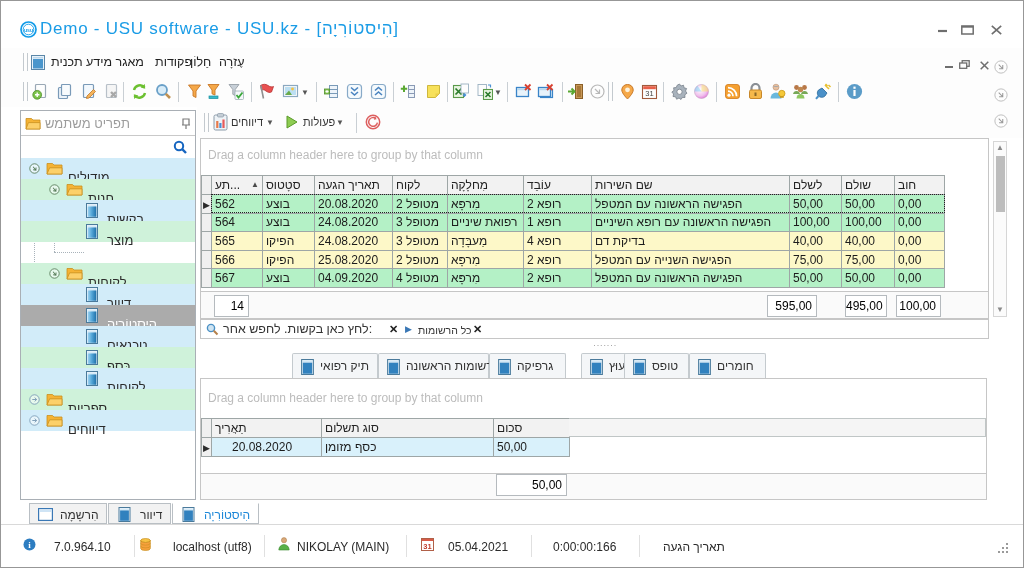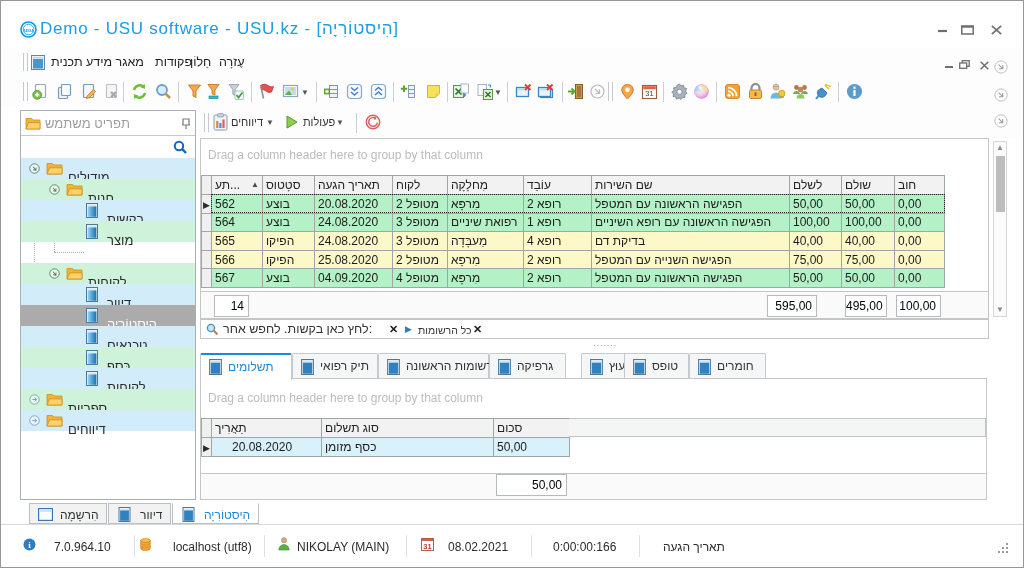--- a/index.html
+++ b/index.html
@@ -713,28 +713,20 @@
       <div class="abs" style="left:22px;top:2px">לחץ כאן בקשות. לחפש אחר:</div>
       <div class="abs" style="left:188px;top:3px;font-weight:bold;color:#222;font-size:11px">✕</div>
       <div class="abs" style="left:204px;top:4px;color:#3a77b5;font-size:9px">▶</div>
       <div class="abs" style="left:217px;top:4px;font-size:10.5px">כל הרשומות</div>
       <div class="abs" style="left:272px;top:3px;font-weight:bold;color:#222;font-size:11px">✕</div>
     </div>
 
   <div class="abs" style="left:592px;top:339px;color:#9a9a9a;font-size:9px;letter-spacing:0.4px">·······</div>
 
   <div id="tabrow" class="abs">
-      <div class="tab tabsel" style="left:0px;width:92px">
-        <svg class="abs" style="left:8px;top:4px" width="13" height="16" viewBox="0 0 12 15">
-          <rect x="0.5" y="0.5" width="11" height="14" fill="#eef6fc" stroke="#4a7a9b" stroke-width="1"></rect>
-          <rect x="1.6" y="3.4" width="8.8" height="10.4" fill="#3181be"></rect>
-          <rect x="1.6" y="1.6" width="8.8" height="1.2" fill="#cfe6f5"></rect>
-        </svg>
-        <div class="tlbl" dir="rtl" style="left:27px">תשלומים</div>
-      </div>
       <div class="tab" style="left:92px;width:86px">
         <svg class="abs" style="left:8px;top:5px" width="13" height="16" viewBox="0 0 12 15">
           <rect x="0.5" y="0.5" width="11" height="14" fill="#eef6fc" stroke="#4a7a9b" stroke-width="1"></rect>
           <rect x="1.6" y="3.4" width="8.8" height="10.4" fill="#3181be"></rect>
           <rect x="1.6" y="1.6" width="8.8" height="1.2" fill="#cfe6f5"></rect>
         </svg>
         <div class="tlbl" dir="rtl" style="left:27px">תיק רפואי</div>
       </div>
       <div class="tab" style="left:178px;width:111px">
         <svg class="abs" style="left:8px;top:5px" width="13" height="16" viewBox="0 0 12 15">
@@ -851,21 +843,21 @@
         <circle cx="6" cy="3.2" r="2.6" fill="#d8a878" stroke="#a87848" stroke-width="0.5"></circle>
         <path d="M0.8 13 A5.2 5.5 0 0 1 11.2 13 Z" fill="#58b048" stroke="#3a8a30" stroke-width="0.6"></path>
       </svg>
       <div class="sitem" style="left:296px">NIKOLAY (MAIN)</div>
       <div class="ssep" style="left:405px"></div>
       <svg class="abs" style="left:420px;top:13px" width="13" height="13" viewBox="0 0 13 13">
         <rect x="0.5" y="0.5" width="12" height="12" fill="#fff" stroke="#b06048" stroke-width="1"></rect>
         <rect x="1" y="1" width="11" height="2" fill="#d85a48"></rect>
         <text x="6.5" y="10.5" font-size="7.5" font-weight="bold" fill="#c03a2a" text-anchor="middle" font-family="Liberation Sans, sans-serif">31</text>
       </svg>
-      <div class="sitem" style="left:447px">08.02.2021</div>
+      <div class="sitem" style="left:447px">05.04.2021</div>
       <div class="ssep" style="left:530px"></div>
       <div class="sitem" style="left:552px">0:00:00:166</div>
       <div class="ssep" style="left:638px"></div>
       <div class="sitem" dir="rtl" style="left:662px">תאריך הגעה</div>
       <svg class="abs" style="left:996px;top:17px" width="12" height="12" viewBox="0 0 12 12">
       <g fill="#9a9a9a">
           <rect x="9" y="1" width="2" height="2"></rect>
           <rect x="9" y="5" width="2" height="2"></rect>
           <rect x="9" y="9" width="2" height="2"></rect>
           <rect x="5" y="5" width="2" height="2"></rect>

